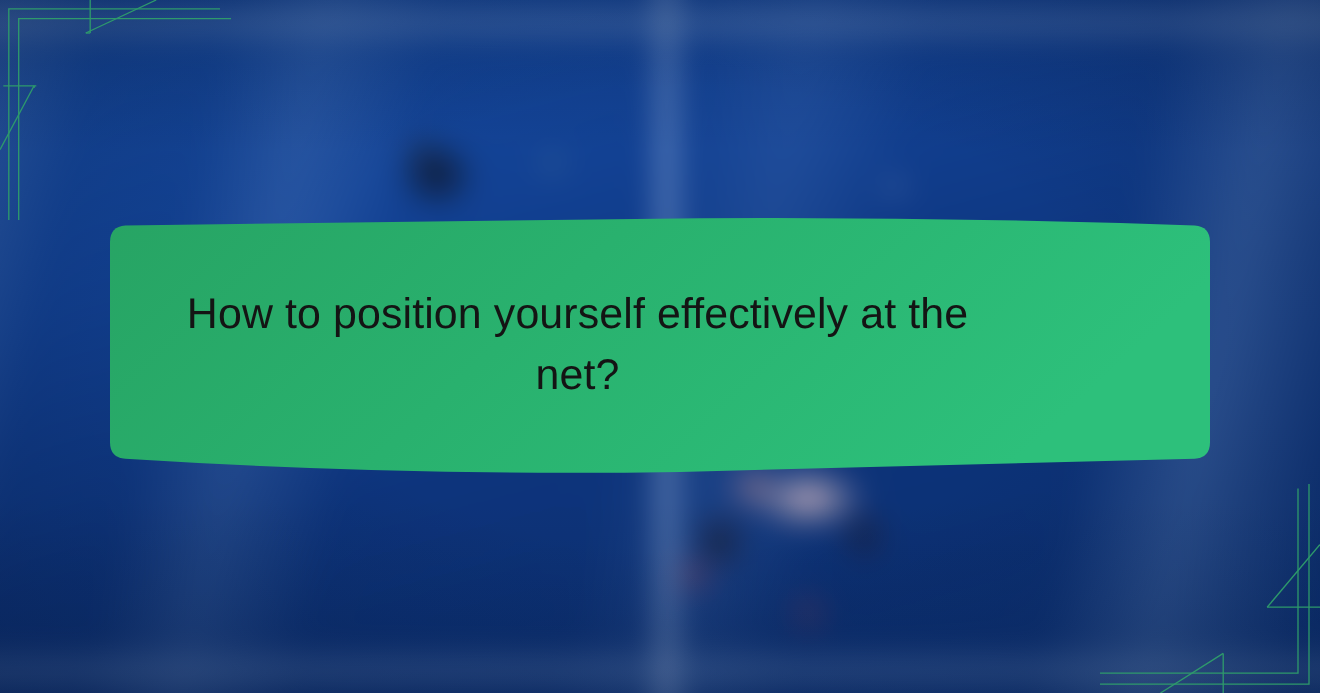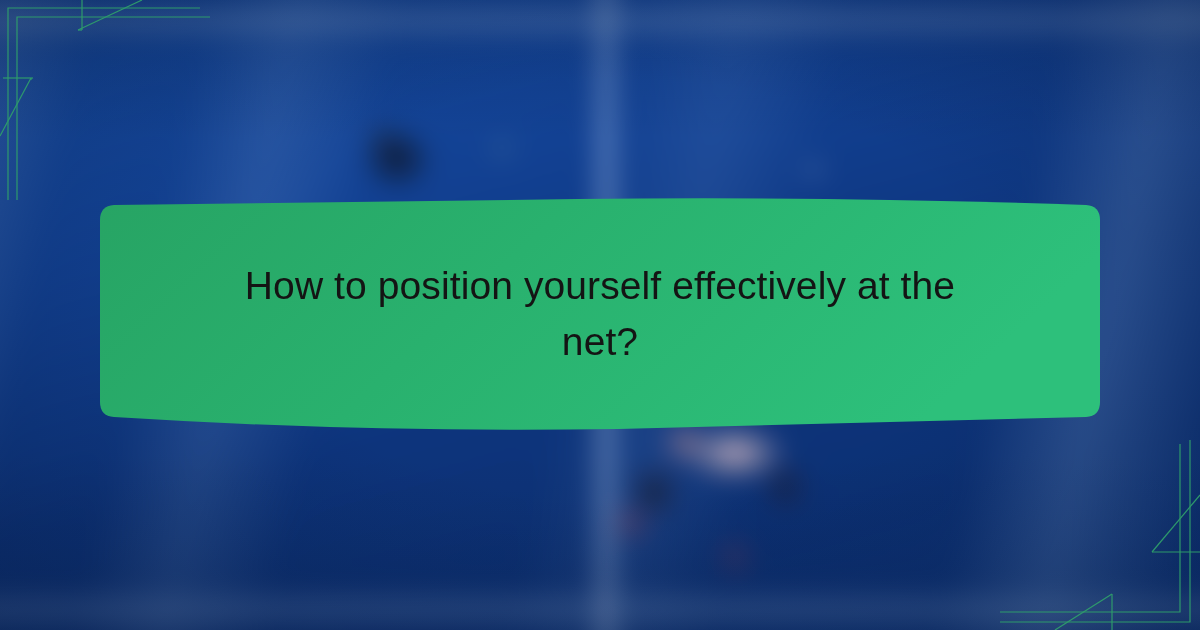--- a/index.html
+++ b/index.html
@@ -81,21 +81,20 @@
     width:1004px; height:248px;
   }
   .banner-svg { position:absolute; inset:0; width:100%; height:100%; }
 
   .banner-text {
     position:absolute;
     left:0; top:0;
     width:1004px; height:248px;
     display:flex;
     align-items:center;
-    justify-content:center;
     padding:0 62px;
   }
   .banner-text h1 {
     font-family:"Liberation Sans", sans-serif;
     font-size:39px;
     font-weight:400;
     line-height:56px;
     color:#141414;
     text-align:center;
     letter-spacing:.1px;

